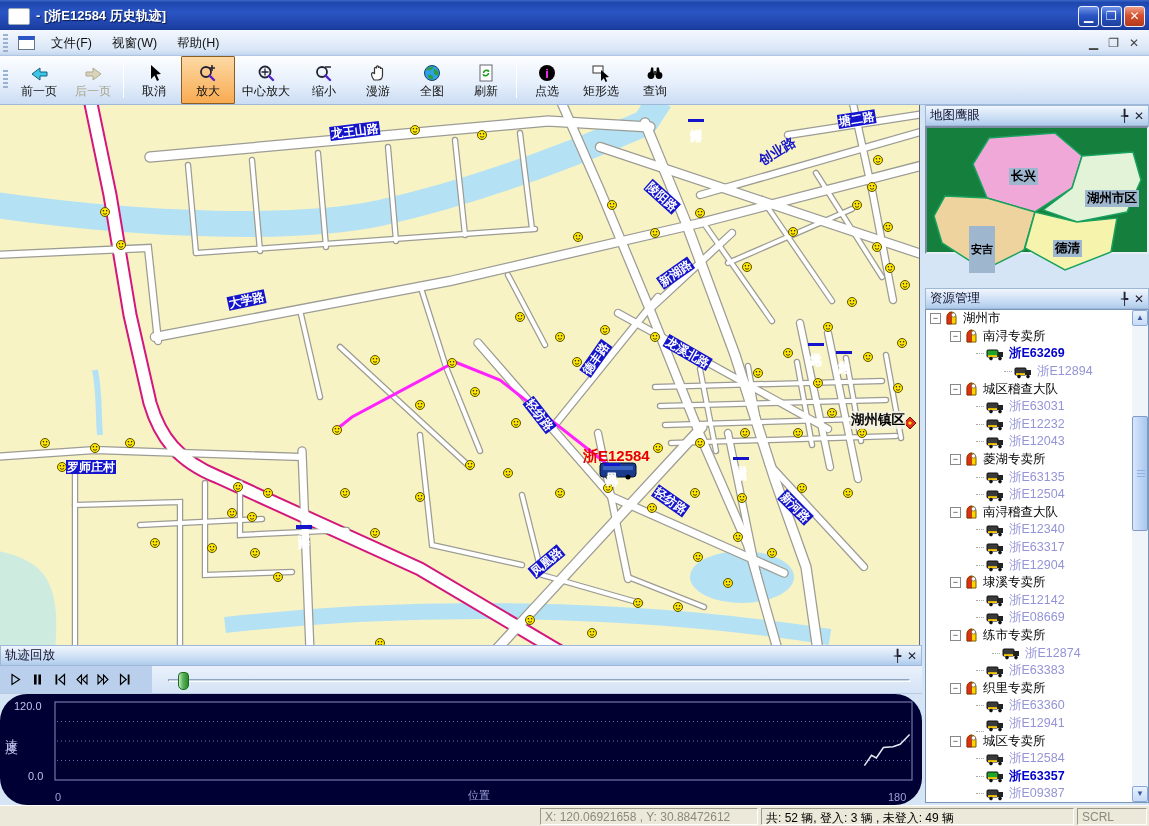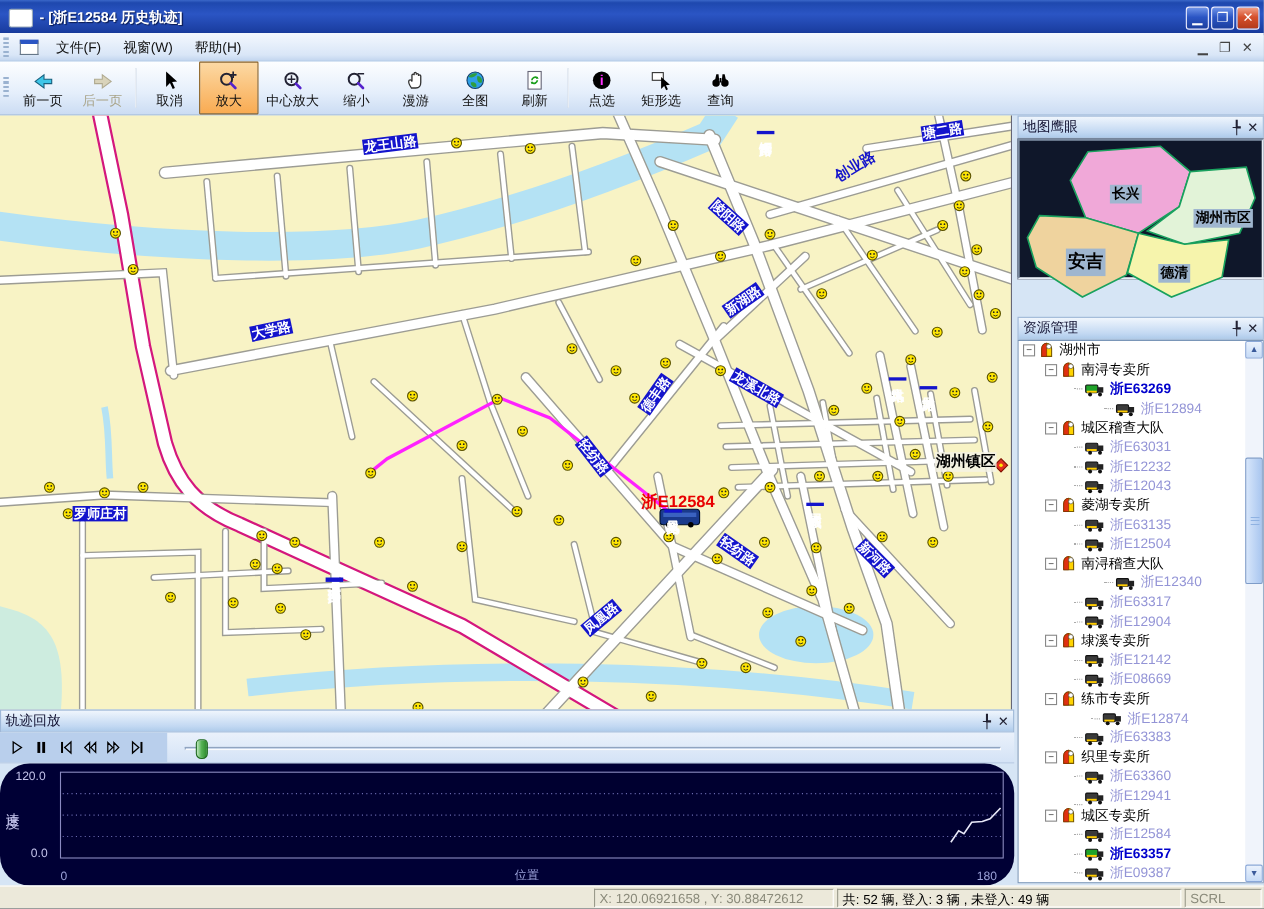--- a/index.html
+++ b/index.html
@@ -52,21 +52,21 @@
   .mlabel.v { writing-mode:vertical-rl; text-orientation:upright; letter-spacing:1px; }
   .vehlabel { position:absolute; color:#e80000; font-weight:bold; font-size:15px; }
 
   
   .sidebar-bg { position:absolute; left:920px; top:105px; width:229px; height:700px; background:#d6e5f5; }
   .panel-hdr { position:absolute; height:21px; background:linear-gradient(#f0f6fd, #c2d8f2 75%, #aecbea);
     border:1px solid #9fb8d8; display:flex; align-items:center; font-size:12.5px; color:#101030; padding:0 4px; }
   .panel-hdr .htitle { font-weight:normal; }
   .hbtns { margin-left:auto; display:flex; gap:6px; align-items:center; }
   .hbtn { color:#223; font-size:12px; font-weight:bold; line-height:12px; cursor:default; }
-  .eagle-content { position:absolute; left:925px; top:126px; width:224px; height:128px; background:#0f172a;
+  .eagle-content { position:absolute; left:925px; top:126px; width:224px; height:128px; background:#15803d;
     border:2px solid; border-color:#7a8aa0 #e8eef6 #e8eef6 #7a8aa0; }
   .tree-box { position:absolute; left:925px; top:309px; width:224px; height:494px; background:#fff;
     border:1px solid #7a96b8; overflow:hidden; font-size:12.5px; }
   .trow { display:flex; align-items:center; height:17.6px; white-space:nowrap; }
   .pm { width:11px; height:11px; border:1px solid #888; background:#fff; font-size:9px; line-height:8px;
     text-align:center; color:#333; margin-right:3px; flex:none; }
   .tlabel { margin-left:4px; }
   .tlabel.grp { color:#000; }
   .tlabel.on { color:#0000cc; font-weight:bold; }
   .tlabel.off { color:#9394d6; }
@@ -864,21 +864,21 @@
   <div class="eagle-content">
     <svg id="eaglesvg" width="220" height="156" viewBox="0 0 220 156">
         <polygon points="62,10 128,5 155,28 145,60 108,84 60,70 46,36" fill="#f0a8d8" stroke="#19a15e" stroke-width="1.5"></polygon>
         <polygon points="155,28 206,24 214,52 200,84 150,94 116,82 145,60" fill="#e2f3d8" stroke="#19a15e" stroke-width="1.5"></polygon>
         <polygon points="18,68 60,70 108,84 97,122 57,142 15,115 7,88" fill="#efd39e" stroke="#19a15e" stroke-width="1.5"></polygon>
         <polygon points="108,84 150,94 190,90 184,124 138,142 98,120" fill="#f6f4ac" stroke="#19a15e" stroke-width="1.5"></polygon>
       </svg>
     <div id="eaglelabels" style="position:absolute;left:0;top:0;width:220px;height:156px;pointer-events:none;">
         <div style="position: absolute; left: 82px; top: 40px; background: rgb(159, 182, 207); color: rgb(0, 0, 0); font-weight: bold; font-size: 12.5px; padding: 0px 2px; white-space: nowrap;">长兴</div>
         <div style="position: absolute; left: 158px; top: 62px; background: rgb(159, 182, 207); color: rgb(0, 0, 0); font-weight: bold; font-size: 12.5px; padding: 0px 2px; white-space: nowrap;">湖州市区</div>
-        <div style="position: absolute; left: 42px; top: 98px; background: rgb(159, 182, 207); color: rgb(0, 0, 0); font-weight: bold; font-size: 16px; padding: 2px 2px; white-space: nowrap;">安吉</div>
+        <div style="position: absolute; left: 42px; top: 98px; background: rgb(159, 182, 207); color: rgb(0, 0, 0); font-weight: bold; font-size: 11px; padding: 16px 2px; white-space: nowrap;">安吉</div>
         <div style="position: absolute; left: 126px; top: 112px; background: rgb(159, 182, 207); color: rgb(0, 0, 0); font-weight: bold; font-size: 12.5px; padding: 0px 2px; white-space: nowrap;">德清</div>
       </div>
   </div>
 
   <div class="panel-hdr" style="left:925px; top:288px; width:224px;">
     <span class="htitle">资源管理</span>
     <span class="hbtns">
       <span class="hbtn">╄</span>
       <span class="hbtn">✕</span>
     </span>
@@ -1000,21 +1000,21 @@
         </div>
         <div class="trow" style="padding-left: 24px;">
           <span class="pm">−</span>
           <span style="line-height: 0; flex: 0 0 auto;"><svg width="15" height="15" viewBox="0 0 15 15">
               <path d="M3,6 a4.5,5 0 0 1 9,0 v7 h-9 z" fill="#ffd400" stroke="#7a5a00"></path>
               <path d="M3,6 a4.5,5 0 0 1 4.5,-5 v12 h-4.5 z" fill="#e03010" stroke="#7a2a00" stroke-width="0.6"></path>
               <circle cx="9.5" cy="4" r="2.1" fill="#fff" stroke="#555" stroke-width="0.6"></circle>
             </svg></span>
           <span class="tlabel grp">南浔稽查大队</span>
         </div>
-        <div class="trow" style="padding-left: 78px;">
+        <div class="trow" style="padding-left: 50px;">
           <span class="stub"></span>
           <span style="line-height: 0; flex: 0 0 auto;"><svg width="19" height="14" viewBox="0 0 19 14">
               <rect x="1" y="3" width="11" height="7" rx="1" fill="#3a3a3a" stroke="#111"></rect>
               <rect x="12" y="5" width="5" height="5" fill="#222"></rect>
               <rect x="2" y="8.2" width="9" height="1.8" fill="#ffcc00"></rect>
               <circle cx="5" cy="11.6" r="1.8" fill="#111"></circle>
               <circle cx="14" cy="11.6" r="1.8" fill="#111"></circle>
             </svg></span>
           <span class="tlabel off">浙E12340</span>
         </div>

